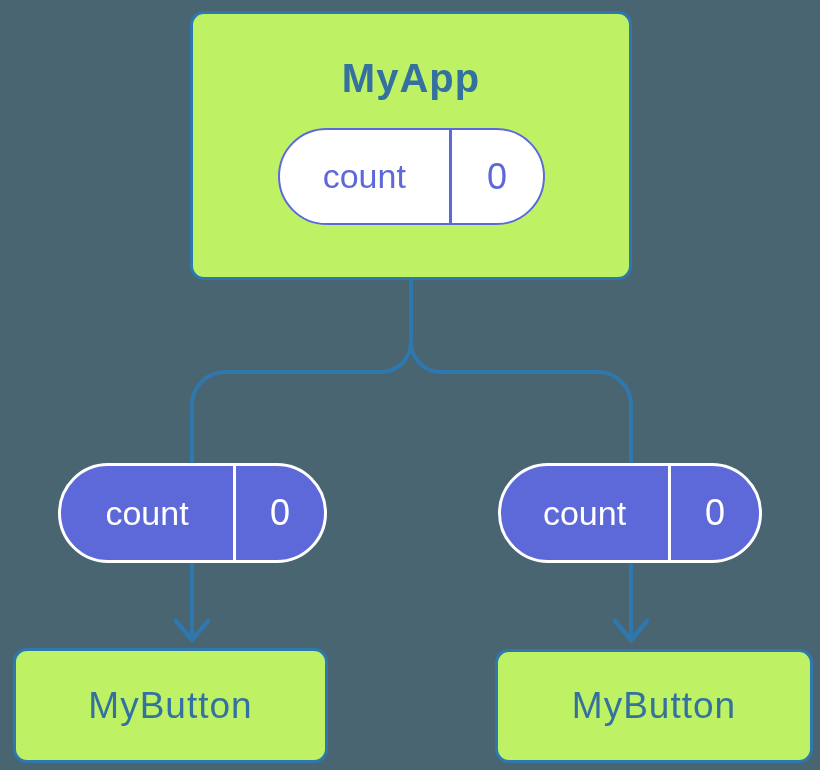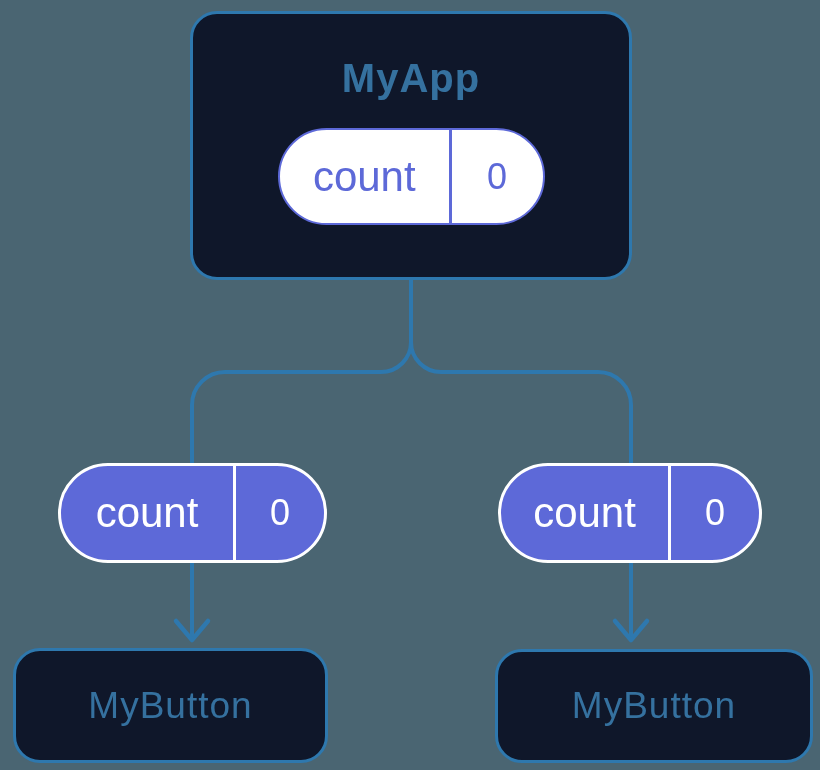--- a/index.html
+++ b/index.html
@@ -16,23 +16,23 @@
     overflow: hidden;
   }
   svg.connectors {
     position: absolute;
     left: 0;
     top: 0;
     z-index: 1;
   }
   .card {
     position: absolute;
-    background: #0f172a;
+    background: #bef264;
     border: 3px solid #2e78ae;
-    border-radius: 27px;
+    border-radius: 14px;
     box-sizing: border-box;
     z-index: 2;
   }
   .card.root {
     left: 190px;
     top: 11px;
     width: 442px;
     height: 269px;
     display: flex;
     flex-direction: column;
@@ -51,21 +51,21 @@
     border-radius: 60px;
     display: flex;
     align-items: stretch;
     overflow: hidden;
   }
   .pill .name {
     flex: 1;
     display: flex;
     align-items: center;
     justify-content: center;
-    font-size: 42px;
+    font-size: 34px;
   }
   .pill .divider {
     flex: 0 0 auto;
   }
   .pill .value {
     display: flex;
     align-items: center;
     justify-content: center;
     font-size: 36px;
   }

